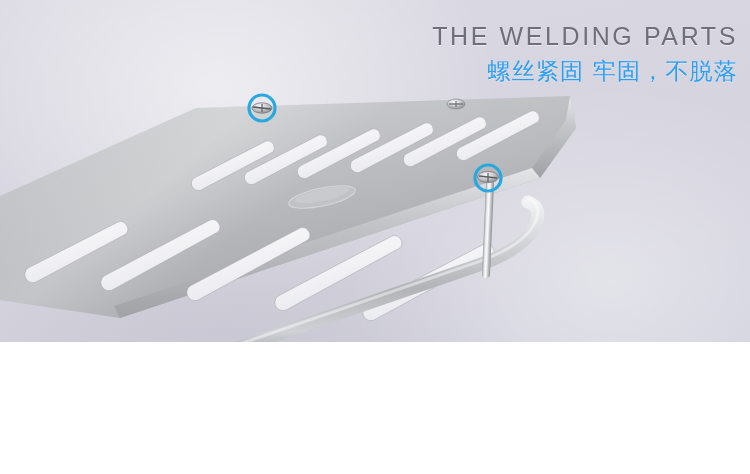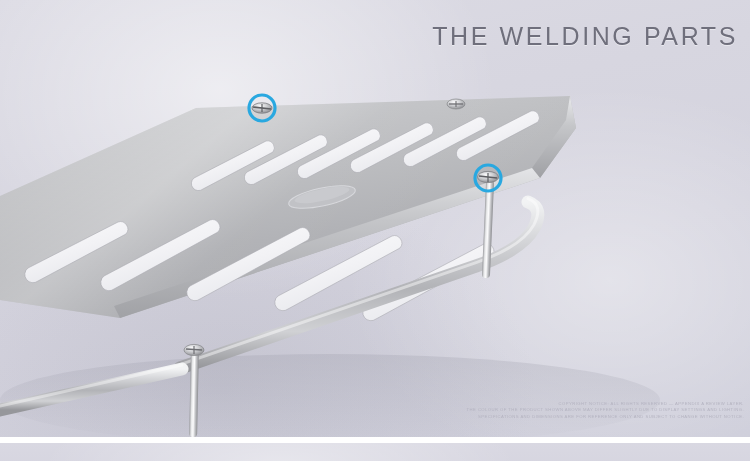--- a/index.html
+++ b/index.html
@@ -9,21 +9,21 @@
     background: #ffffff;
   }
   body {
     font-family: "Liberation Sans", sans-serif;
   }
 
   
   #banner {
     position: relative;
     width: 750px;
-    height: 461px;
+    height: 342px;
     overflow: hidden;
     background: #ffffff;
   }
 
   
   .panel-main {
     position: absolute;
     left: 0;
     top: 0;
     width: 750px;
@@ -282,20 +282,21 @@
         <path d="M 479,176 L 497,178" stroke="#5d5e62" stroke-width="1.7"></path>
         <path d="M 488,173 L 488,182" stroke="#5d5e62" stroke-width="1.2"></path>
       </g>
 
       <circle cx="262" cy="108" r="13" fill="none" stroke="#29a8e0" stroke-width="3.2"></circle>
       <circle cx="488" cy="178" r="13" fill="none" stroke="#29a8e0" stroke-width="3.2"></circle>
     </svg>
 
     <div class="headline-block">
       <div class="headline-en">THE  WELDING  PARTS</div>
+      <div class="headline-cn">螺丝紧固  牢固，不脱落</div>
     </div>
 
     <div class="legal-block">
       <div class="legal-line">COPYRIGHT NOTICE: ALL RIGHTS RESERVED — APPENDIX A REVIEW LAYER.</div>
       <div class="legal-line">THE COLOUR OF THE PRODUCT SHOWN ABOVE MAY DIFFER SLIGHTLY DUE TO DISPLAY SETTINGS AND LIGHTING.</div>
       <div class="legal-line">SPECIFICATIONS AND DIMENSIONS ARE FOR REFERENCE ONLY AND SUBJECT TO CHANGE WITHOUT NOTICE.</div>
     </div>
 
   </div>
 

